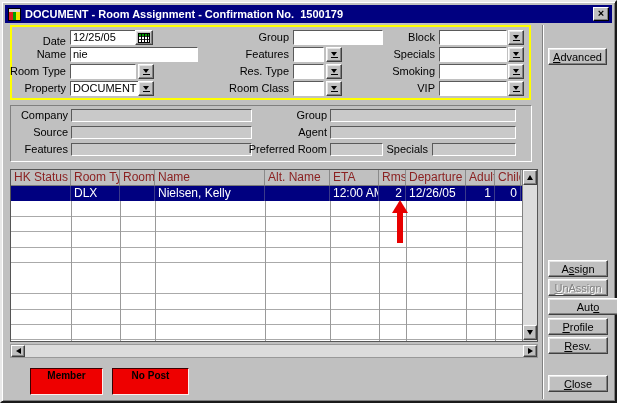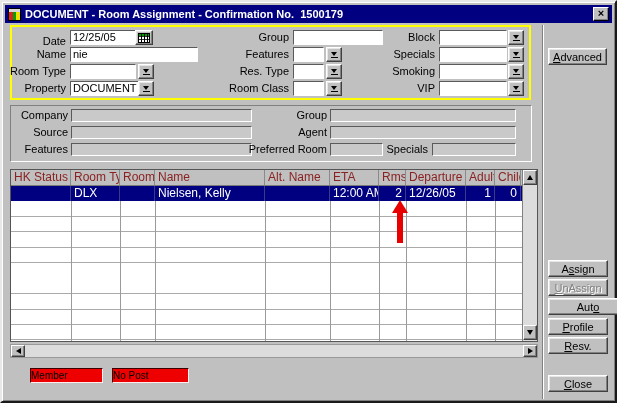--- a/index.html
+++ b/index.html
@@ -55,22 +55,22 @@
     box-shadow:inset -1px -1px 0 #818181;display:flex;align-items:center;justify-content:center;}
   .tri-up{width:0;height:0;border-left:3px solid transparent;border-right:3px solid transparent;border-bottom:5px solid #000;}
   .tri-down{width:0;height:0;border-left:3px solid transparent;border-right:3px solid transparent;border-top:5px solid #000;}
   .tri-left{width:0;height:0;border-top:3px solid transparent;border-bottom:3px solid transparent;border-right:5px solid #000;}
   .tri-right{width:0;height:0;border-top:3px solid transparent;border-bottom:3px solid transparent;border-left:5px solid #000;}
   
   .red-arrow-head{position:absolute;left:390px;top:198px;width:0;height:0;
     border-left:8px solid transparent;border-right:8px solid transparent;border-bottom:13px solid #e80000;}
   .red-arrow-shaft{position:absolute;left:395px;top:210px;width:6px;height:31px;background:#e80000;}
   
-  .lamp{position:absolute;height:15px;background:#ee0000;border:1px solid;border-color:#3a0000 #ffecec #ffecec #3a0000;
-    color:#000;font-size:10px;font-weight:normal;text-align:left;line-height:13px;}
+  .lamp{position:absolute;height:27px;background:#ee0000;border:1px solid;border-color:#3a0000 #ffecec #ffecec #3a0000;
+    color:#000;font-size:10px;font-weight:bold;text-align:center;line-height:13px;}
 </style>
 </head>
 <body>
 
 <div class="window">
 
   <div class="titlebar">
     <span class="app-icon"></span>
     <span class="title-text">DOCUMENT - Room Assignment - Confirmation No.  1500179</span>
     <span class="win-btn">×</span>

